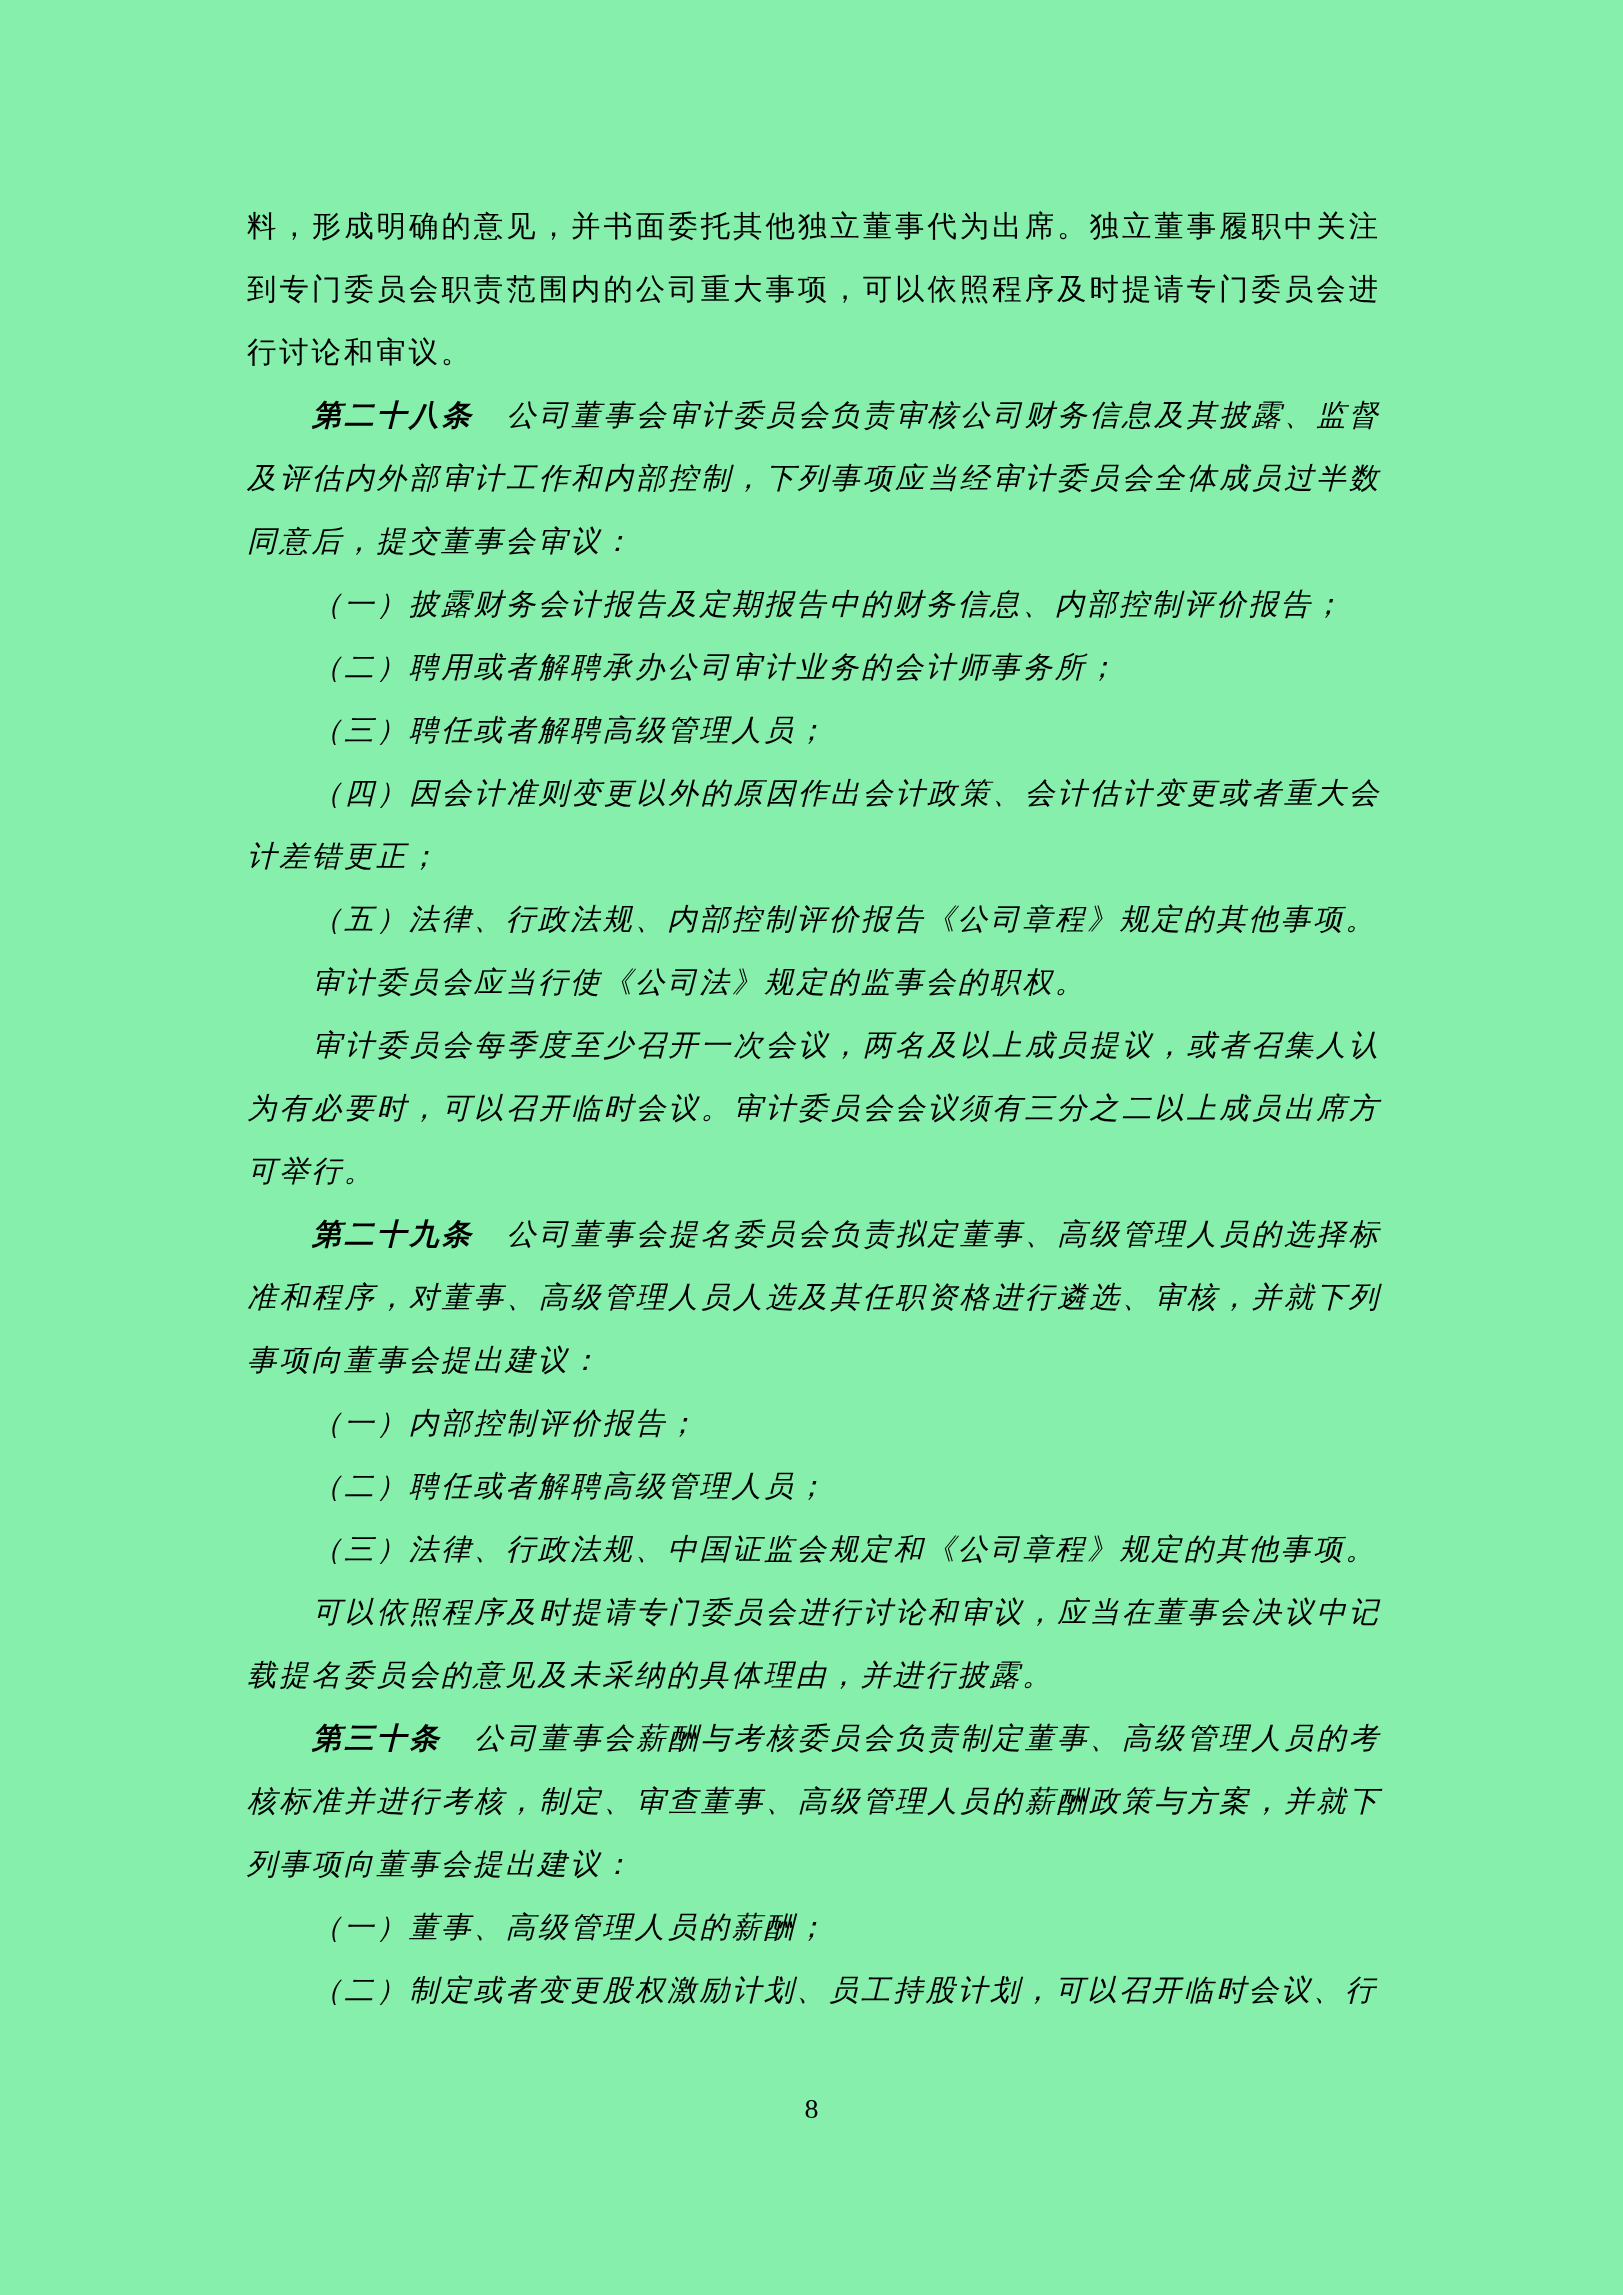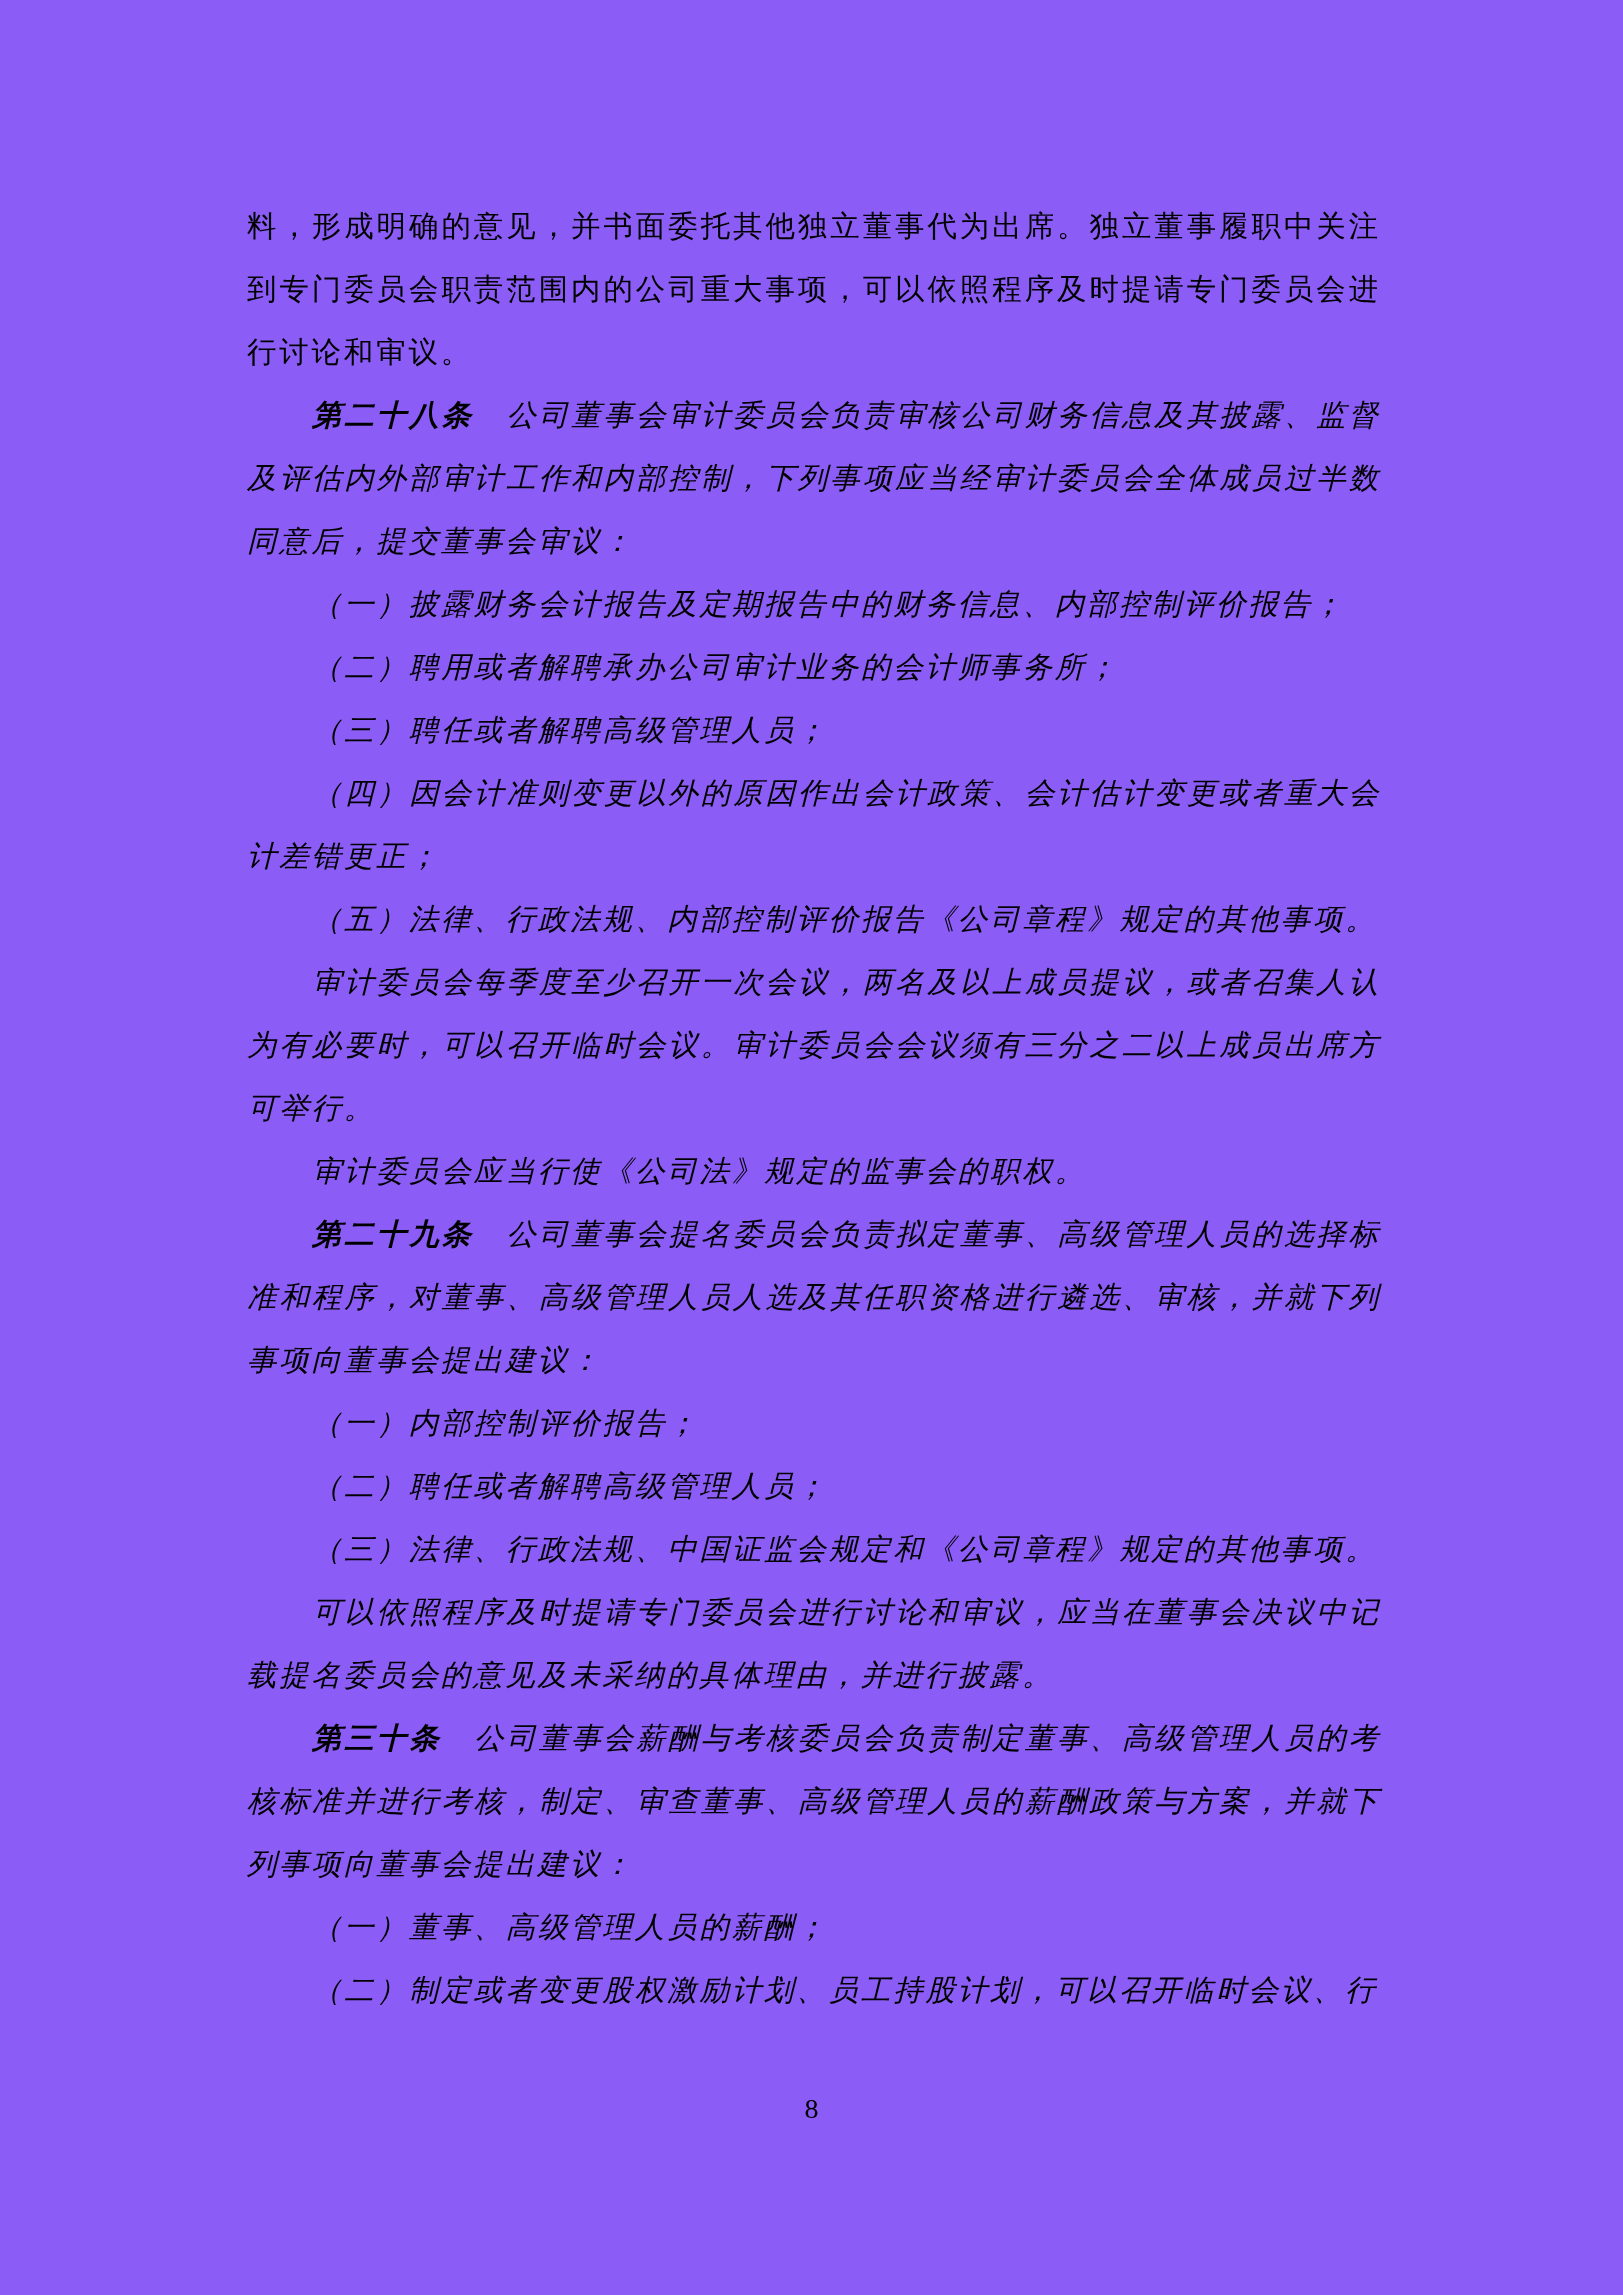--- a/index.html
+++ b/index.html
@@ -4,21 +4,21 @@
 <style>
   html, body {
     margin: 0;
     padding: 0;
     background: #ffffff;
   }
   .page {
     position: relative;
     width: 1623px;
     height: 2295px;
-    background: #8b5cf6;
+    background: #86efac;
     color: #000000;
     font-family: "Liberation Serif", "DejaVu Serif", serif;
     overflow: hidden;
   }
   .text-block {
     position: absolute;
     left: 247px;
     top: 195px;
     width: 1134px;
     font-size: 29.4px;
@@ -56,22 +56,22 @@
 
 <div class="page">
   <div class="text-block">
       <p class="para"><span>料，形成明确的意见，并书面委托其他独立董事代为出席。独立董事履职中关注到专门委员会职责范围内的公司重大事项，可以依照程序及时提请专门委员会进行讨论和审议。</span></p>
       <p class="para indent"><b class="article-bold">第二十八条</b><span>　公司董事会审计委员会负责审核公司财务信息及其披露、监督及评估内外部审计工作和内部控制，下列事项应当经审计委员会全体成员过半数同意后，提交董事会审议：</span></p>
       <p class="para indent"><span>（一）披露财务会计报告及定期报告中的财务信息、内部控制评价报告；</span></p>
       <p class="para indent"><span>（二）聘用或者解聘承办公司审计业务的会计师事务所；</span></p>
       <p class="para indent"><span>（三）聘任或者解聘高级管理人员；</span></p>
       <p class="para indent"><span>（四）因会计准则变更以外的原因作出会计政策、会计估计变更或者重大会计差错更正；</span></p>
       <p class="para indent"><span>（五）法律、行政法规、内部控制评价报告《公司章程》规定的其他事项。</span></p>
+      <p class="para indent"><span>审计委员会应当行使《公司法》规定的监事会的职权。</span></p>
       <p class="para indent"><span>审计委员会每季度至少召开一次会议，两名及以上成员提议，或者召集人认为有必要时，可以召开临时会议。审计委员会会议须有三分之二以上成员出席方可举行。</span></p>
-      <p class="para indent"><span>审计委员会应当行使《公司法》规定的监事会的职权。</span></p>
       <p class="para indent"><b class="article-bold">第二十九条</b><span>　公司董事会提名委员会负责拟定董事、高级管理人员的选择标准和程序，对董事、高级管理人员人选及其任职资格进行遴选、审核，并就下列事项向董事会提出建议：</span></p>
       <p class="para indent"><span>（一）内部控制评价报告；</span></p>
       <p class="para indent"><span>（二）聘任或者解聘高级管理人员；</span></p>
       <p class="para indent"><span>（三）法律、行政法规、中国证监会规定和《公司章程》规定的其他事项。</span></p>
       <p class="para indent"><span>可以依照程序及时提请专门委员会进行讨论和审议，应当在董事会决议中记载提名委员会的意见及未采纳的具体理由，并进行披露。</span></p>
       <p class="para indent"><b class="article-bold">第三十条</b><span>　公司董事会薪酬与考核委员会负责制定董事、高级管理人员的考核标准并进行考核，制定、审查董事、高级管理人员的薪酬政策与方案，并就下列事项向董事会提出建议：</span></p>
       <p class="para indent"><span>（一）董事、高级管理人员的薪酬；</span></p>
       <p class="para indent"><span>（二）制定或者变更股权激励计划、员工持股计划，可以召开临时会议、行</span></p>
     </div>
   <div class="footer">

